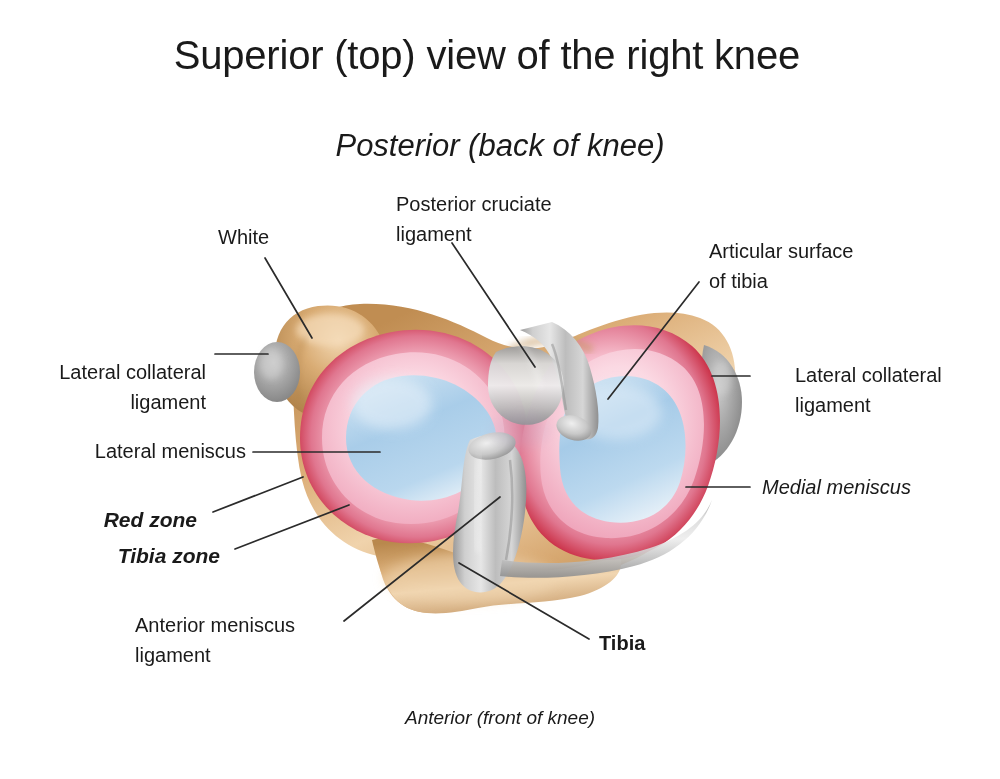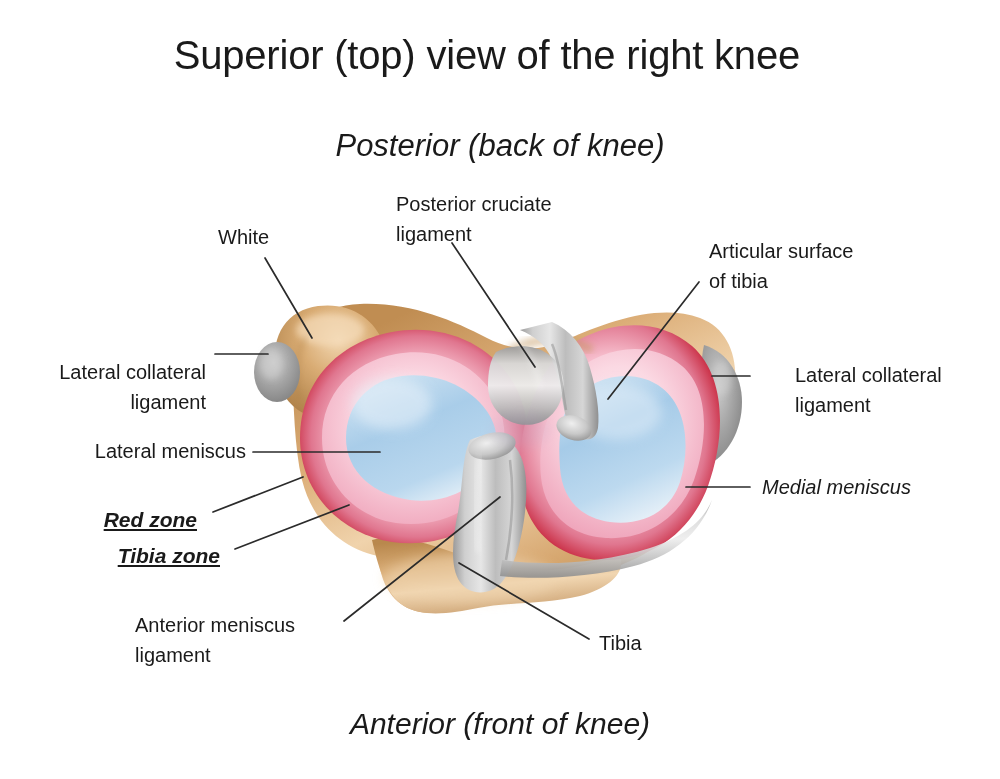--- a/index.html
+++ b/index.html
@@ -34,34 +34,33 @@
     left: 0; top: 128px;
     width: 1000px;
     text-align: center;
     font-size: 31px;
     font-style: italic;
   }
   #anterior-text {
     left: 0; top: 707px;
     width: 1000px;
     text-align: center;
-    font-size: 30px;
+    font-size: 19px;
     font-style: italic;
   }
   .label {
     font-size: 20px;
     line-height: 30px;
     font-weight: 400;
   }
   .label.zone {
     font-size: 21px;
     font-weight: bold;
     font-style: italic;
     line-height: 26px;
-    text-decoration: underline;
   }
   .label.leftal { text-align: right; }
 </style>
 </head>
 <body>
 
 <svg id="figure" viewBox="0 0 1000 779" xmlns="http://www.w3.org/2000/svg">
   <defs>
 
     <linearGradient id="gBone" x1="0.15" y1="0.1" x2="0.75" y2="1">
@@ -339,13 +338,13 @@
 
 <div class="txt label" style="left:762px; top:472px;font-style:italic;">Medial meniscus</div>
 
 <div class="txt label zone leftal" style="left:0px; top:507px; width:197px;">Red zone</div>
 
 <div class="txt label zone leftal" style="left:0px; top:543px; width:220px;">Tibia zone</div>
 
 <div class="txt label" style="left:135px; top:610px;">Anterior meniscus
 ligament</div>
 
-<div class="txt label" style="left:599px; top:628px;">Tibia</div>
+<div class="txt label" style="left:599px; top:628px;font-weight:bold;">Tibia</div>
 
 </body></html>

